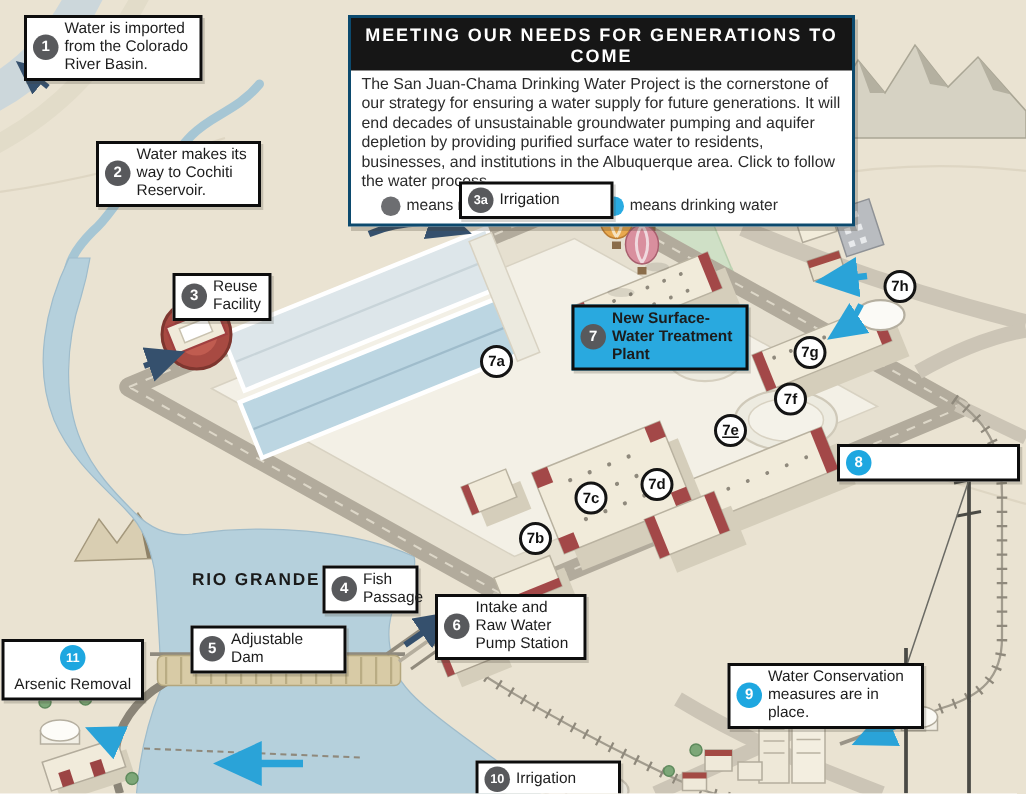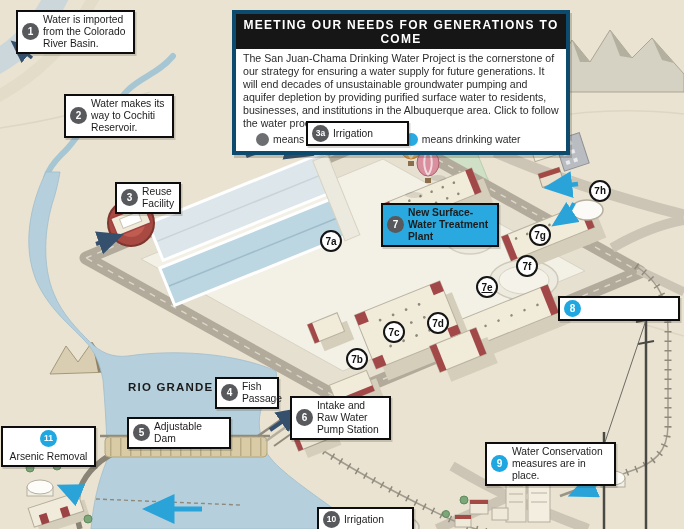--- a/index.html
+++ b/index.html
@@ -4,21 +4,21 @@
 <style>
   html,body{margin:0;padding:0;background:#fff;}
   .stage{
     position:relative;width:684px;height:529px;overflow:hidden;
     font-family:"Liberation Sans",sans-serif;background:#eae3d2;
   }
   .stage svg{position:absolute;left:0;top:0;}
   
   .title-panel{
     position:absolute;left:232px;top:10px;width:338px;background:#fff;
-    border:4px solid #0c4a6e;box-shadow:2px 3px 0 rgba(70,62,48,.25);box-sizing:border-box;
+    border:2px solid #0c4a6e;box-shadow:2px 3px 0 rgba(70,62,48,.25);box-sizing:border-box;
   }
   .title-bar{
     background:#161616;color:#fff;font-weight:bold;font-size:12px;letter-spacing:1.3px;
     text-align:center;padding:4px 2px 3px;
   }
   .title-body{
     padding:3px 7px 1px;font-size:10.6px;line-height:1.22;color:#2b2b2b;
   }
   .legend-row{display:flex;align-items:center;gap:18px;padding:2px 6px 5px 20px;}
   .legend-item{display:flex;align-items:center;gap:4px;font-size:10.4px;color:#2b2b2b;}
@@ -469,15 +469,15 @@
   <span>Arsenic Removal</span>
 </div>
 
 <div class="plant-label" style="left:320px;top:230px;">7a</div>
 <div class="plant-label" style="left:346px;top:348px;">7b</div>
 <div class="plant-label" style="left:383px;top:321px;">7c</div>
 <div class="plant-label" style="left:427px;top:312px;text-align:center;">7d</div>
 <div class="plant-label" style="left:476px;top:276px;text-decoration:underline;">7e</div>
 <div class="plant-label" style="left:516px;top:255px;">7f</div>
 <div class="plant-label" style="left:529px;top:224px;">7g</div>
-<div class="plant-label" style="left:589px;top:180px;font-family:Liberation Mono, monospace;">7h</div>
+<div class="plant-label" style="left:589px;top:180px;">7h</div>
 
 </div>
 
 </body></html>

